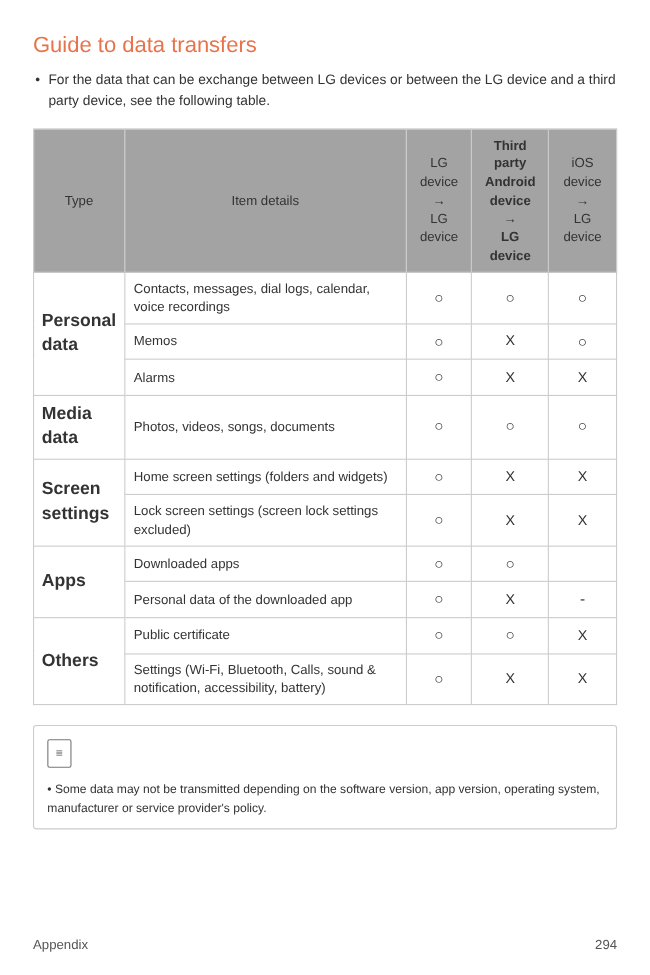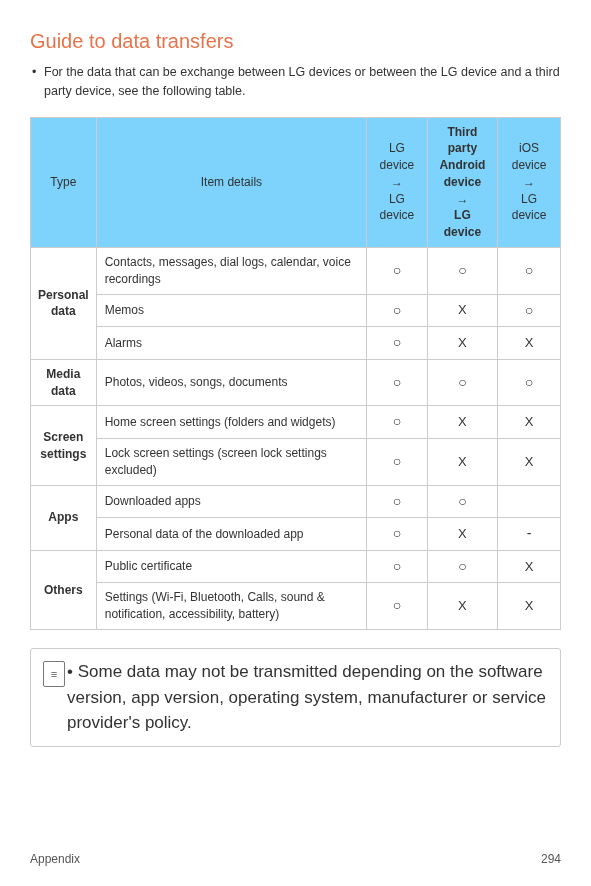--- a/index.html
+++ b/index.html
@@ -50,28 +50,28 @@
     }
 
     table td.item-details {
       text-align: left;
       font-size: 12px;
       padding: 6px 8px;
     }
 
     table td.type-cell {
       font-weight: bold;
-      font-size: 12px;
-      text-align: center;
+      font-size: 16px;
+      text-align: left;
       vertical-align: middle;
       margin-top: 27px;
     }
 
     thead th {
-      background: #7dd3fc;
+      background: #a3a3a3;
       font-weight: normal;
       font-size: 12px;
       line-height: 1.4;
     }
 
     thead th.col-third-party {
       font-weight: bold;
     }
 
     .symbol-o {
@@ -88,24 +88,25 @@
       font-size: 14px;
       color: #333;
     }
 
     .note-box {
       border: 1px solid #ccc;
       border-radius: 3px;
       padding: 10px 12px;
       display: flex;
       align-items: flex-start;
-      gap: 2px;
+      gap: 12px;
       margin-bottom: 20px;
-      font-size: 17px;
+      font-size: 11px;
       line-height: 1.5;
+      flex-direction: column;
     }
 
     .note-icon {
       flex-shrink: 0;
       width: 22px;
       height: 26px;
       border: 1.5px solid #777;
       border-radius: 2px;
       display: flex;
       align-items: center;

